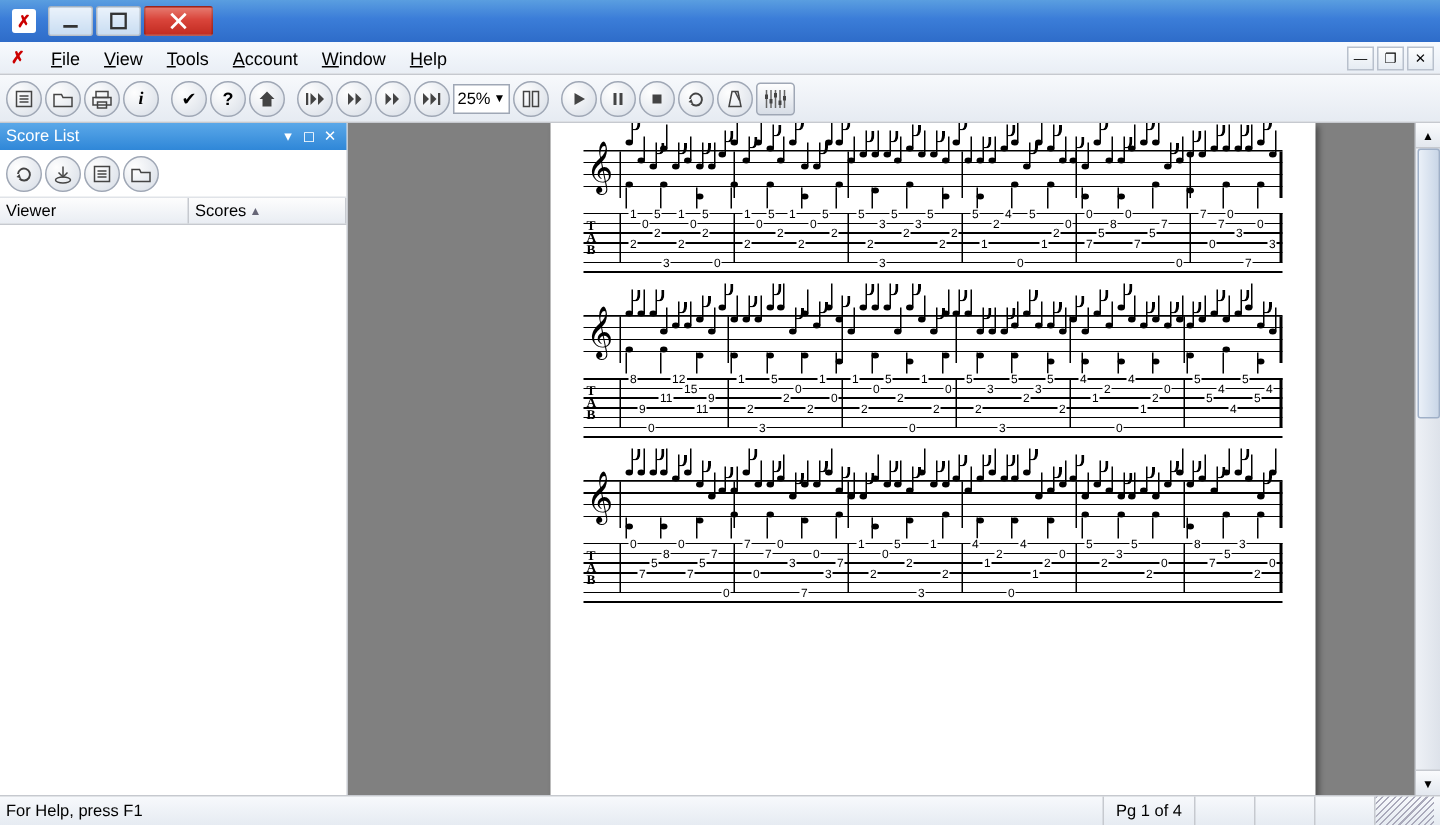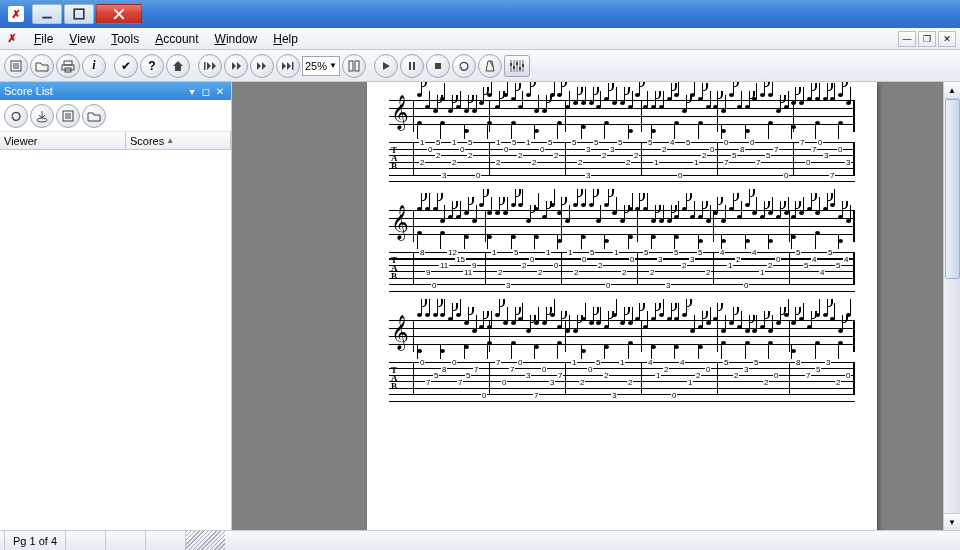--- a/index.html
+++ b/index.html
@@ -1058,18 +1058,19 @@
       </div>
     <div class="vscroll">
       <div class="arrow">▲</div>
       <div class="thumb"></div>
       <div class="arrow bot">▼</div>
     </div>
   </div>
 </div>
 
 <div class="statusbar">
+  <div class="msg">For Help, press F1</div>
   <div class="cell">Pg 1 of 4</div>
   <div class="cell"></div>
   <div class="cell"></div>
   <div class="cell"></div>
   <div class="cell grip"></div>
 </div>
 
 </body></html>

